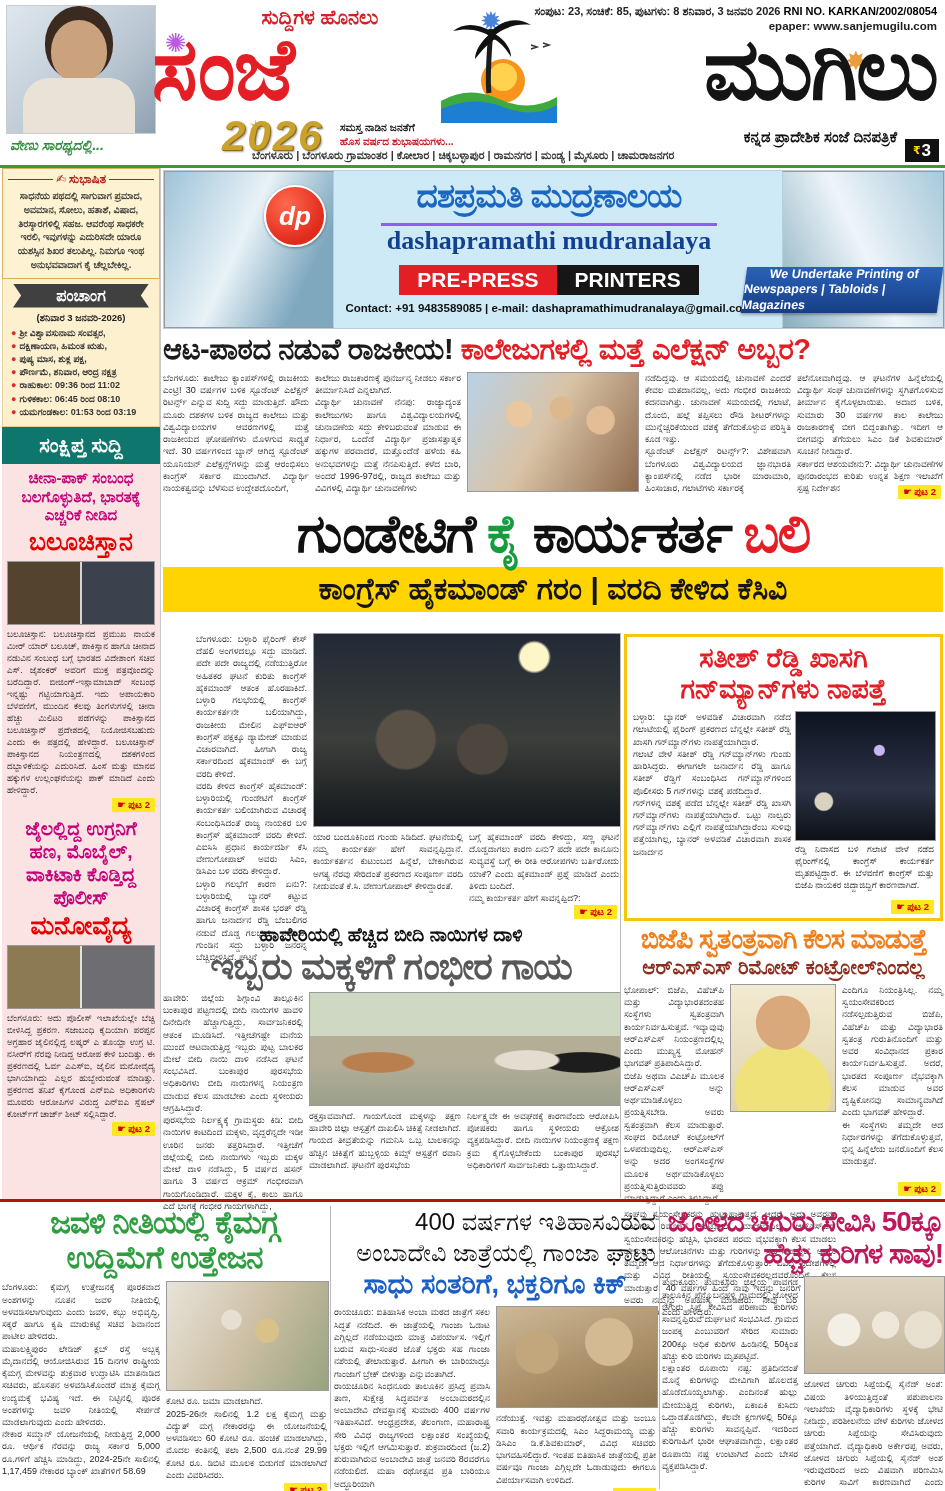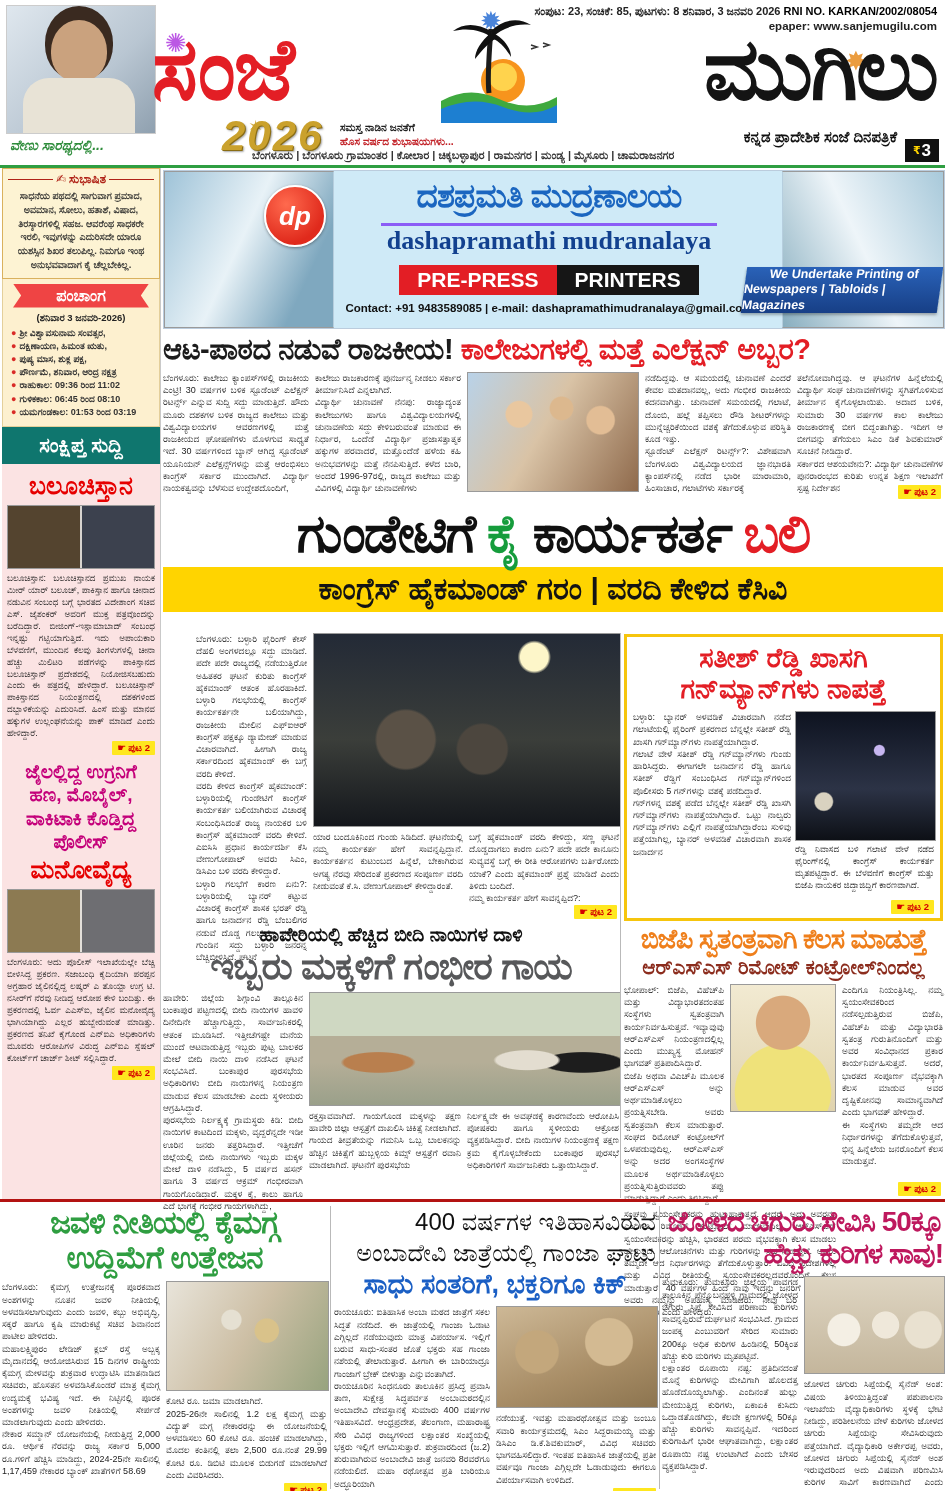--- a/index.html
+++ b/index.html
@@ -51,21 +51,21 @@
   .ad .ribbon{position:absolute;right:4px;top:96px;width:196px;height:46px;background:linear-gradient(180deg,#2a62b8,#173f86);
               transform:skewX(-8deg);display:flex;flex-direction:column;align-items:center;justify-content:center;color:#fff;
               font-size:12.5px;font-weight:bold;line-height:1.25;box-shadow:0 2px 3px rgba(0,0,0,.3);}
   
   .sidebar{left:2px;top:168px;width:158px;height:1031px;background:#fbe3e3;overflow:hidden;border-right:1px solid #c9c9c9;}
   .subha{background:#fdf3d3;border:1px solid #d9b15e;padding:3px 5px 6px;}
   .subha .hd{display:flex;align-items:center;justify-content:center;gap:3px;font-size:12px;font-weight:900;color:#b02318;}
   .subha .rule{flex:1;border-top:1px solid #b02318;position:relative;height:0;}
   .subha .txt{margin-top:3px;font-size:9.5px;font-weight:bold;line-height:1.45;text-align:center;color:#41403c;}
   .panch{background:#fdf0cf;padding:5px 4px 6px;border:1px solid #e4cf9a;border-top:none;}
-  .panch .ribbon{margin:0 6px;background:#ef4444;color:#fff;font-size:16px;font-weight:900;text-align:center;padding:3px 0;
+  .panch .ribbon{margin:0 6px;background:#404040;color:#fff;font-size:16px;font-weight:900;text-align:center;padding:3px 0;
                  clip-path:polygon(0 0,100% 0,94% 50%,100% 100%,0 100%,6% 50%);}
   .panch .date{margin-top:4px;text-align:center;font-size:9.5px;font-weight:900;color:#222;}
   .panch ul{margin:4px 0 0;padding:0 0 0 4px;list-style:none;}
   .panch li{font-size:9px;font-weight:bold;color:#333;line-height:1.3;margin-bottom:1.5px;display:flex;gap:3px;}
   .panch .dot{color:#d92b27;font-size:9px;}
   .brief-title{background:#0f766e;color:#fff;text-align:center;font-size:20px;font-weight:900;padding:7px 2px;}
   .brief{padding:5px 5px 2px;}
   .brief .bh{font-size:15px;line-height:1.25;font-weight:900;color:#c4007a;text-align:center;}
   .brief .bh2{font-size:19px;line-height:1.22;font-weight:900;color:#c4007a;text-align:center;}
   .brief .hl{font-size:25px;font-weight:900;color:#e60000;text-align:center;margin:2px 0 4px;}
@@ -184,20 +184,21 @@
     </div>
     <div class="epaper">epaper: www.sanjemugilu.com</div>
     <div class="editor-photo photo">
       <div class="head"></div>
       <div class="body"></div>
     </div>
     <span class="fw" style="left:165px;top:30px;color:#b03be0;">✺</span>
     <span class="fw" style="left:480px;top:8px;color:#2a6fd4;">✹</span>
     <span class="fw" style="left:845px;top:48px;color:#e88b1d;">✸</span>
     <span class="fw" style="left:248px;top:118px;color:#caa12c;font-size:18px;">✶</span>
+    <div class="tagline">ಸುದ್ದಿಗಳ ಹೊನಲು</div>
     <div class="title-row">
       <span class="t-red">ಸಂಜೆ</span>
       <svg width="118" height="108" viewBox="0 0 118 108">
         <circle cx="64" cy="66" r="22" fill="#f7941d"></circle>
         <circle cx="64" cy="62" r="14" fill="#ffd34d"></circle>
         <path d="M2 86 Q30 70 60 84 T118 82 L118 108 L2 108 Z" fill="#3fa93f"></path>
         <path d="M2 94 Q34 80 64 92 T118 90 L118 108 L2 108 Z" fill="#1d7fd1"></path>
         <path d="M52 14 C50 40 48 62 50 78" stroke="#1b1b1b" stroke-width="5" fill="none"></path>
         <path d="M52 16 C38 8 24 8 14 16 C30 12 44 16 52 22 Z" fill="#111"></path>
         <path d="M52 16 C64 4 80 2 92 10 C76 8 62 14 54 22 Z" fill="#111"></path>
@@ -277,20 +278,21 @@
             <span>ಗುಳಿಕಕಾಲ: 06:45 ರಿಂದ 08:10</span>
           </li>
         <li>
             <span class="dot">●</span>
             <span>ಯಮಗಂಡಕಾಲ: 01:53 ರಿಂದ 03:19</span>
           </li>
       </ul>
     </div>
     <div class="brief-title">ಸಂಕ್ಷಿಪ್ತ ಸುದ್ದಿ</div>
     <div class="brief">
+      <div class="bh">ಚೀನಾ-ಪಾಕ್ ಸಂಬಂಧ ಬಲಗೊಳ್ಳುತಿದೆ, ಭಾರತಕ್ಕೆ ಎಚ್ಚರಿಕೆ ನೀಡಿದ</div>
       <div class="hl">ಬಲೂಚಿಸ್ತಾನ</div>
       <div class="ph photo ph-duo"></div>
       <div class="body-txt">ಬಲೂಚಿಸ್ತಾನ: ಬಲೂಚಿಸ್ತಾನದ ಪ್ರಮುಖ ನಾಯಕ ಮೀರ್ ಯಾರ್ ಬಲೂಚ್, ಪಾಕಿಸ್ತಾನ ಹಾಗೂ ಚೀನಾದ ನಡುವಿನ ಸಂಬಂಧ ಬಗ್ಗೆ ಭಾರತದ ವಿದೇಶಾಂಗ ಸಚಿವ ಎಸ್. ಜೈಶಂಕರ್ ಅವರಿಗೆ ಮುಕ್ತ ಪತ್ರವೊಂದನ್ನು ಬರೆದಿದ್ದಾರೆ. ಬೀಜಿಂಗ್-ಇಸ್ಲಾಮಾಬಾದ್ ಸಂಬಂಧ ಇನ್ನಷ್ಟು ಗಟ್ಟಿಯಾಗುತ್ತಿದೆ. ಇದು ಅಪಾಯಕಾರಿ ಬೆಳವಣಿಗೆ, ಮುಂದಿನ ಕೆಲವು ತಿಂಗಳುಗಳಲ್ಲಿ ಚೀನಾ ಹೆಚ್ಚು ಮಿಲಿಟರಿ ಪಡೆಗಳನ್ನು ಪಾಕಿಸ್ತಾನದ ಬಲೂಚಿಸ್ತಾನ್ ಪ್ರದೇಶದಲ್ಲಿ ನಿಯೋಜಿಸಬಹುದು ಎಂದು ಈ ಪತ್ರದಲ್ಲಿ ಹೇಳಿದ್ದಾರೆ. ಬಲೂಚಿಸ್ತಾನ್ ಪಾಕಿಸ್ತಾನದ ನಿಯಂತ್ರಣದಲ್ಲಿ ದಶಕಗಳಿಂದ ದಬ್ಬಾಳಿಕೆಯನ್ನು ಎದುರಿಸಿದೆ. ಹಿಂಸೆ ಮತ್ತು ಮಾನವ ಹಕ್ಕುಗಳ ಉಲ್ಲಂಘನೆಯನ್ನು ಪಾಕ್ ಮಾಡಿದೆ ಎಂದು ಹೇಳಿದ್ದಾರೆ.</div>
       <span class="p2" style="position:static;float:right;margin-top:1px;">
           <span class="hand">☛</span>
           <span>ಪುಟ 2</span>
         </span>
     </div>
     <div class="brief" style="clear:both;">
       <div class="bh2">ಜೈಲಲ್ಲಿದ್ದ ಉಗ್ರನಿಗೆ ಹಣ, ಮೊಬೈಲ್, ವಾಕಿಟಾಕಿ ಕೊಡ್ತಿದ್ದ ಪೊಲೀಸ್</div>

